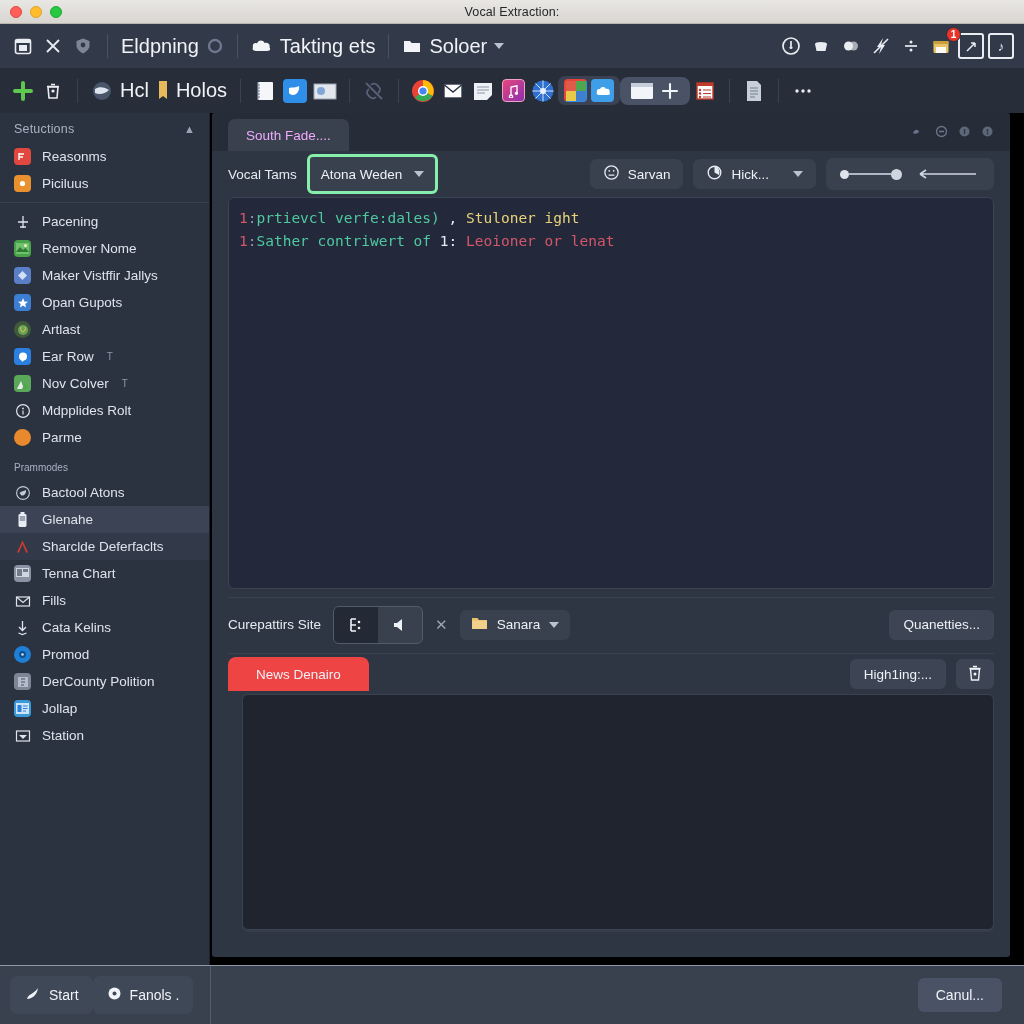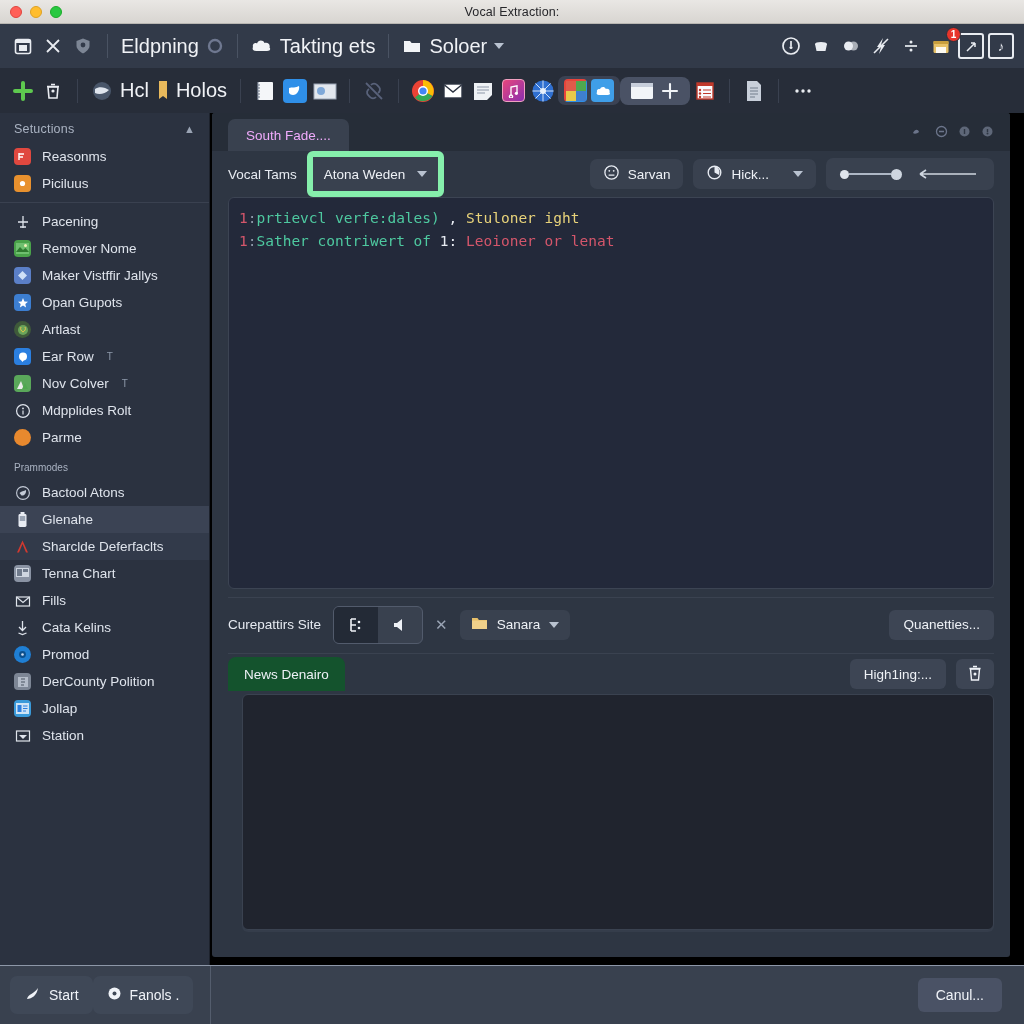--- a/index.html
+++ b/index.html
@@ -134,22 +134,22 @@
   }
   .mini { width: 13px; height: 13px; display: inline-block; }
 
   .toolbar2 {
     height: 46px; display: flex; align-items: center;
     padding: 0 16px; gap: 10px; background: #2e3643;
   }
   .lbl { font-size: 13.5px; color: #e6eaf1; white-space: nowrap; }
   .combo {
     display: flex; align-items: center; gap: 12px;
-    height: 46px; padding: 0 11px;
-    background: #39414f; border: 6px solid #86efac; border-radius: 6px;
+    height: 40px; padding: 0 11px;
+    background: #39414f; border: 3px solid #86efac; border-radius: 6px;
     font-size: 13.5px; color: #eef1f6; white-space: nowrap;
   }
   .caret { border-left: 5px solid transparent; border-right: 5px solid transparent;
            border-top: 6px solid #b9c2d0; }
   .btn {
     display: flex; align-items: center; gap: 8px;
     height: 30px; padding: 0 13px;
     background: #39414f; border-radius: 7px;
     font-size: 13.5px; color: #eef1f6; white-space: nowrap;
   }
@@ -209,21 +209,21 @@
     height: 30px; padding: 0 14px; background: #3d4554; border-radius: 6px;
     display: flex; align-items: center; font-size: 13.5px; color: #eef1f6;
   }
 
   
   .lower { margin: 6px 16px 0 16px; border-top: 1px solid #3a4250; }
   .lowerhead {
     display: flex; align-items: center; height: 40px; position: relative;
   }
   .ltab {
-    height: 34px; padding: 0 16px; background: #14532d;
+    height: 34px; padding: 0 28px; background: #ef4444;
     border-radius: 8px 8px 0 0; display: flex; align-items: center;
     font-size: 13.5px; color: #eef1f6;
   }
   .lowerright {
     position: absolute; right: 0; display: flex; align-items: center; gap: 10px;
   }
   .lowerpanel {
     height: 236px; margin: 0 0 0 14px;
     background: #20242e; border: 1px solid #3a4250; border-radius: 6px;
     box-shadow: 0 2px 0 #353d4b;

